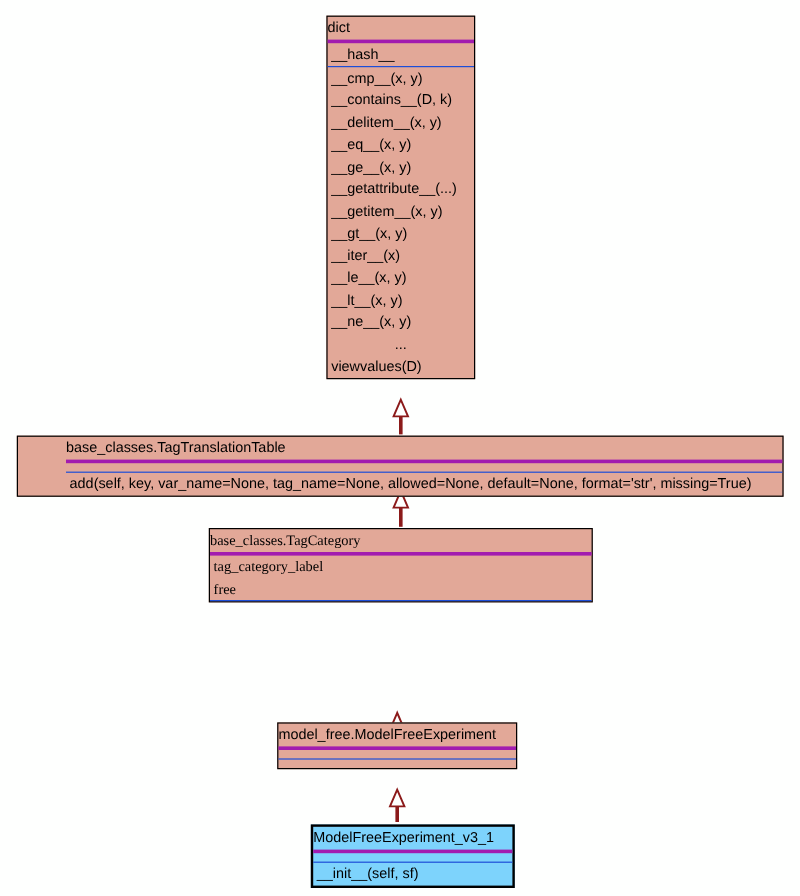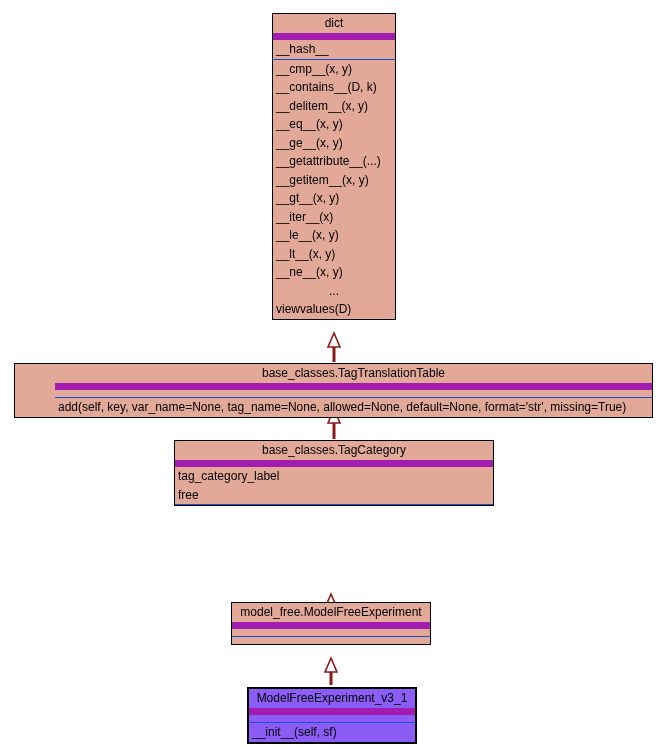--- a/index.html
+++ b/index.html
@@ -17,28 +17,28 @@
     background: #fefffe;
     overflow: hidden;
   }
   .uml-class {
     position: absolute;
     background: #e2a898;
     border: 1px solid #000;
     box-sizing: border-box;
   }
   .uml-class.highlight {
-    background: #8b5cf6;
+    background: #7dd3fc;
     border-width: 2px;
+    margin-left: 12px;
   }
   .cls-title {
-    text-align: center;
     height: 19px;
     line-height: 19px;
-    border-bottom: 7px solid #a21caf;
+    border-bottom: 3px solid #a21caf;
     white-space: nowrap;
     overflow: hidden;
   }
   .cls-attrs {
     border-bottom: 1px solid #1d4ed8;
     min-height: 7px;
   }
   .cls-methods {
     min-height: 7px;
   }
@@ -109,21 +109,21 @@
   </div>
 
   <div class="uml-class" style="left:14px; top:363px; width:639px;padding-left:40px;">
     <div class="cls-title">base_classes.TagTranslationTable</div>
     <div class="cls-attrs"></div>
     <div class="cls-methods">
         <div class="cls-row">add(self, key, var_name=None, tag_name=None, allowed=None, default=None, format='str', missing=True)</div>
       </div>
   </div>
 
-  <div class="uml-class" style="left:174px; top:440px; width:320px;">
+  <div class="uml-class" style="left:174px; top:440px; width:320px;font-family:Liberation Serif, serif;">
     <div class="cls-title">base_classes.TagCategory</div>
     <div class="cls-attrs">
         <div class="cls-row">tag_category_label</div>
         <div class="cls-row">free</div>
       </div>
   </div>
 
   <div class="uml-class" style="left:231px; top:602px; width:200px;">
     <div class="cls-title">model_free.ModelFreeExperiment</div>
     <div class="cls-attrs"></div>

